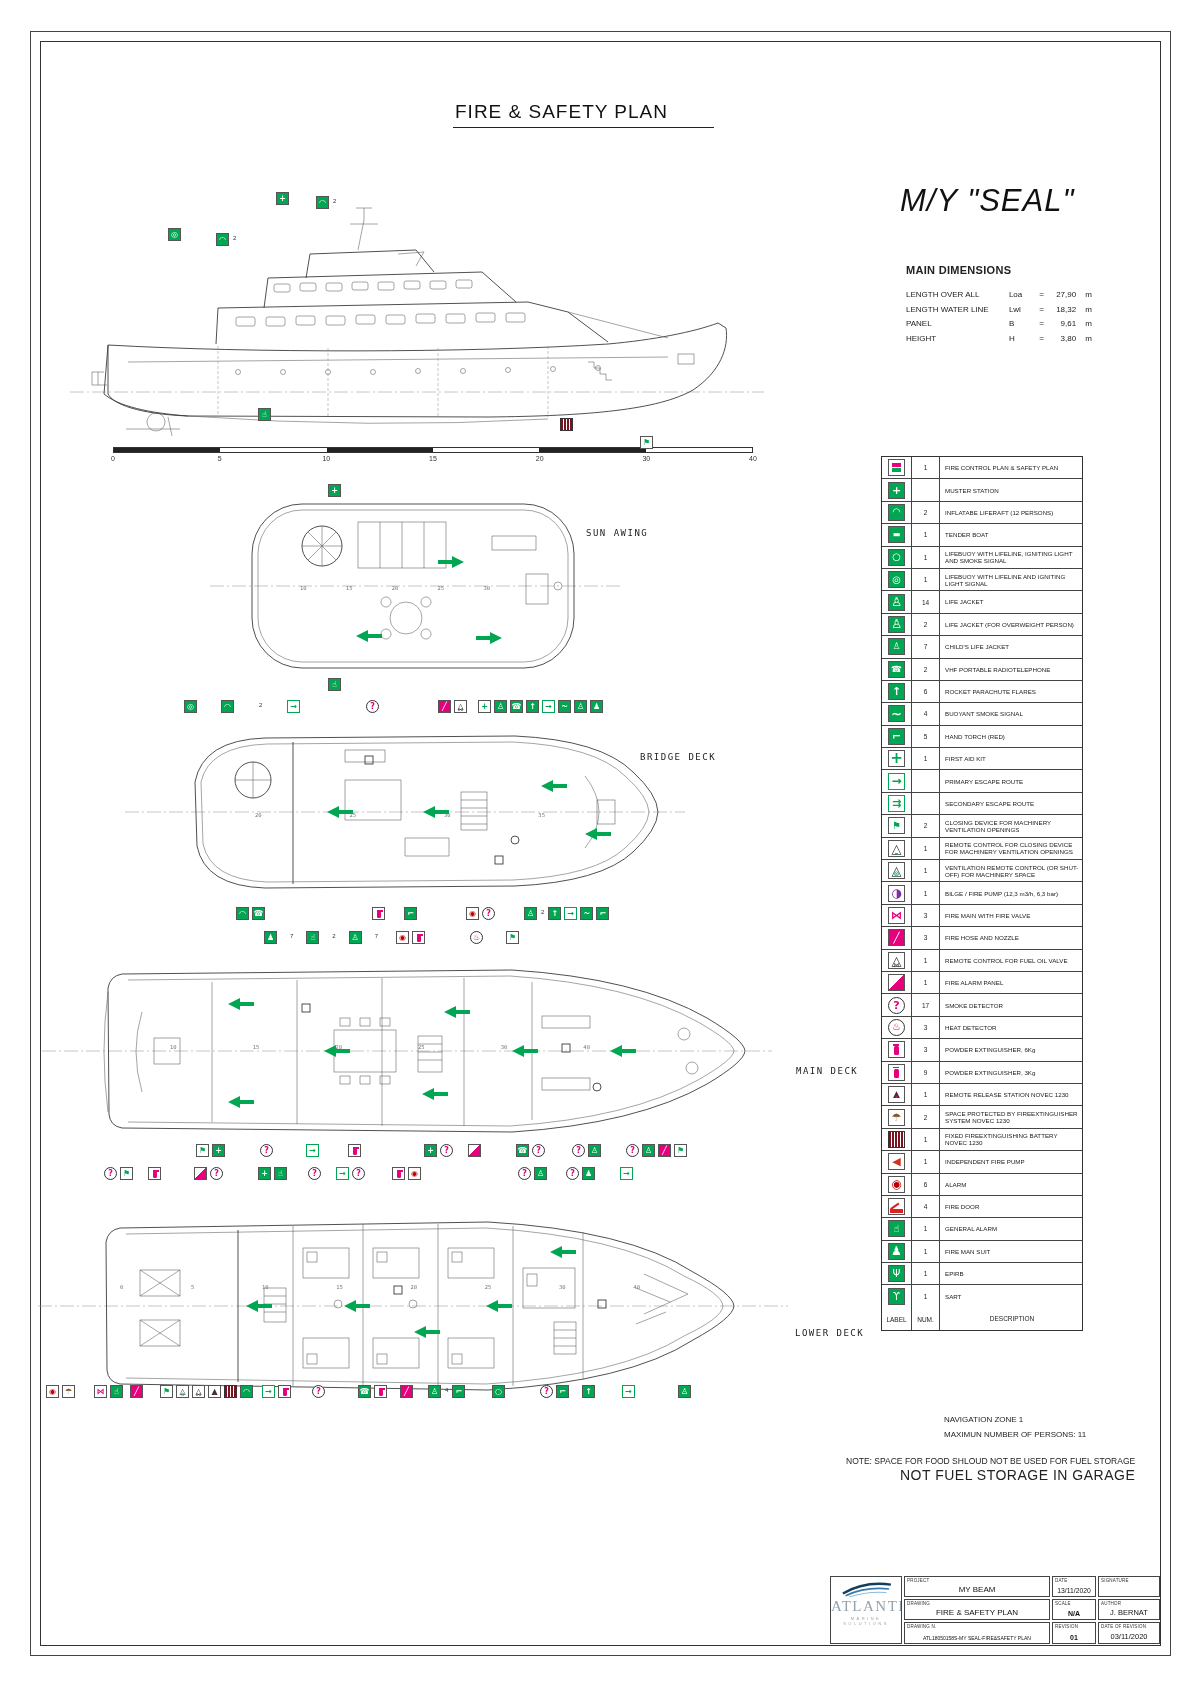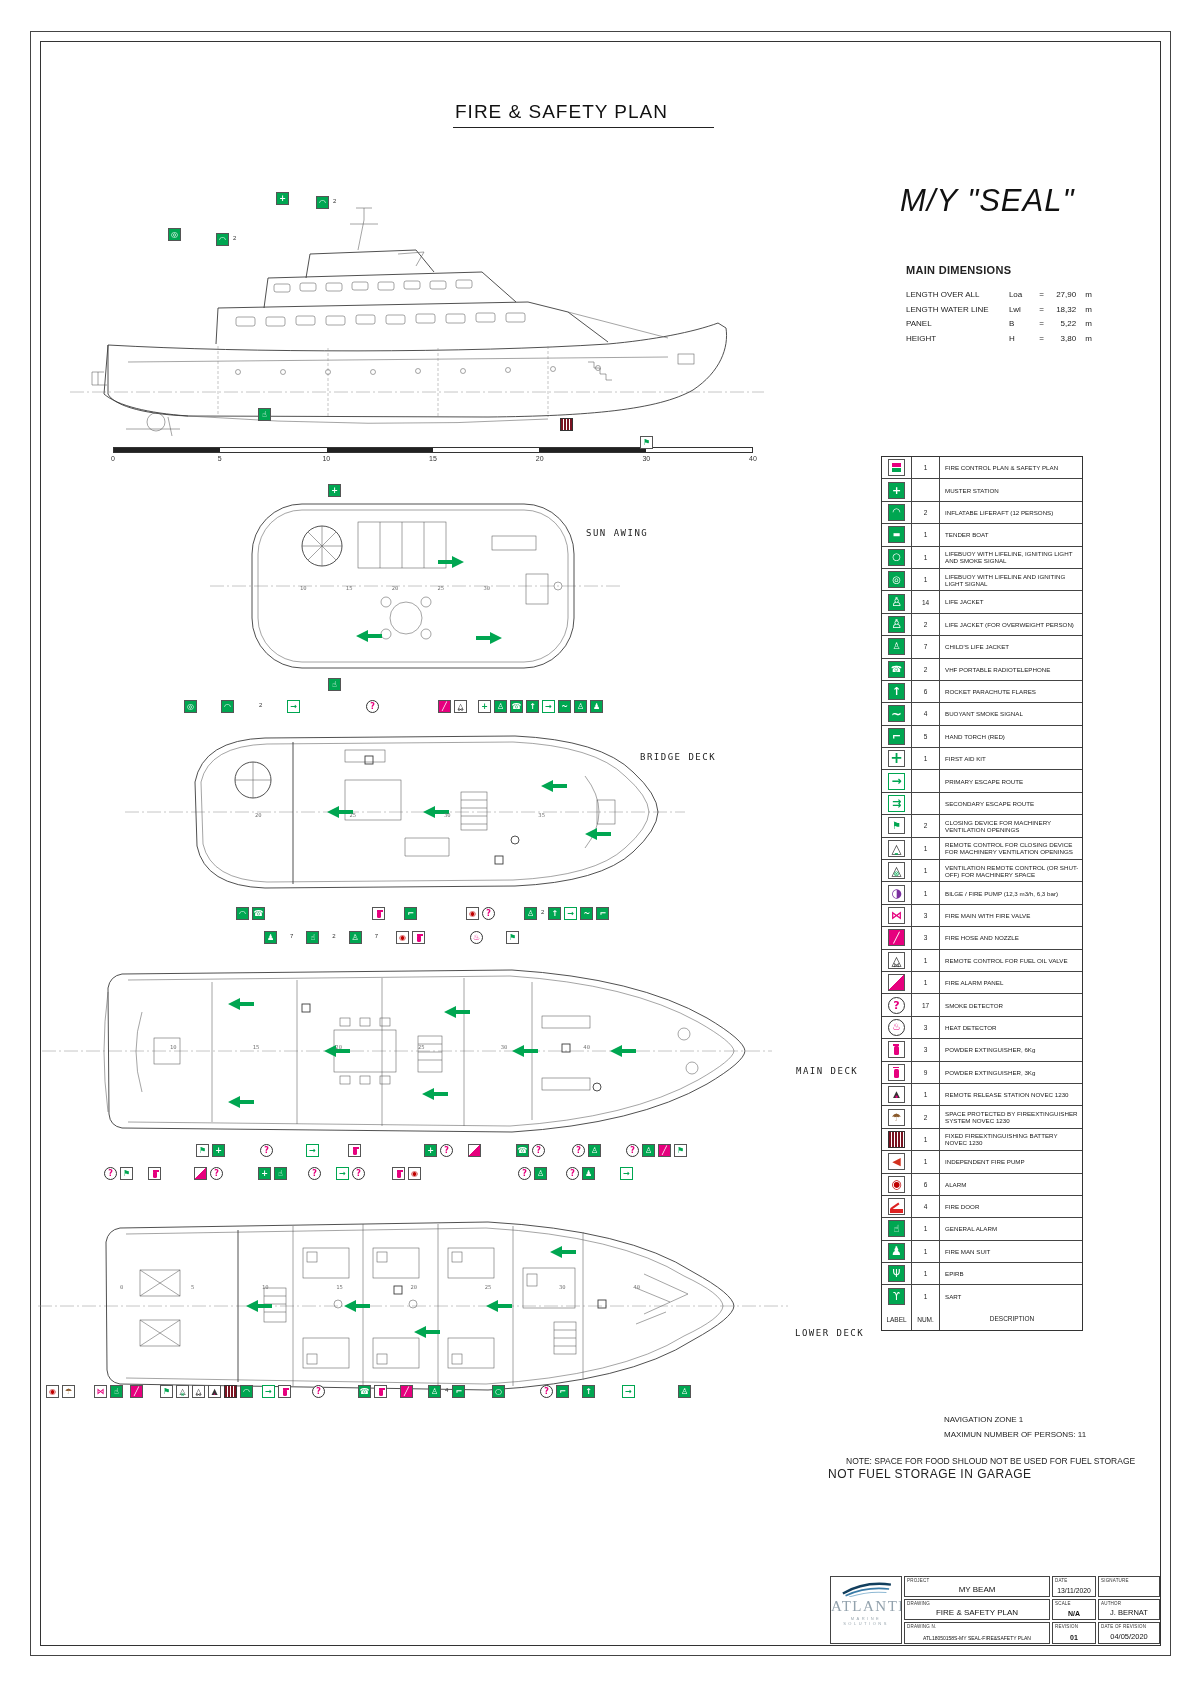--- a/index.html
+++ b/index.html
@@ -108,21 +108,21 @@
       <span class="dim-label">LENGTH WATER LINE</span>
       <span class="dim-sym">Lwl</span>
       <span class="dim-eq">=</span>
       <span class="dim-val">18,32</span>
       <span class="dim-unit">m</span>
     </div>
     <div class="dim-row">
       <span class="dim-label">PANEL</span>
       <span class="dim-sym">B</span>
       <span class="dim-eq">=</span>
-      <span class="dim-val">5,22</span>
+      <span class="dim-val">9,61</span>
       <span class="dim-unit">m</span>
     </div>
     <div class="dim-row">
       <span class="dim-label">HEIGHT</span>
       <span class="dim-sym">H</span>
       <span class="dim-eq">=</span>
       <span class="dim-val">3,80</span>
       <span class="dim-unit">m</span>
     </div>
   </div>
@@ -665,21 +665,21 @@
     <div class="lrow lhdr">
       <div class="lcell">LABEL</div>
       <div class="ncell">NUM.</div>
       <div class="dcell">DESCRIPTION</div>
     </div>
   </div>
 
   <div class="note" style="left:944px;top:1415px">NAVIGATION ZONE 1</div>
   <div class="note" style="left:944px;top:1430px">MAXIMUN NUMBER OF PERSONS: 11</div>
   <div class="note" style="left:846px;top:1456px;font-size:8.5px">NOTE: SPACE FOR FOOD SHLOUD NOT BE USED FOR FUEL STORAGE</div>
-  <div class="note" style="left:828px;top:1467px;font-size:12px;letter-spacing:.5px">NOT FUEL STORAGE IN GARAGE</div>
+  <div class="note" style="left:900px;top:1467px;font-size:14px;letter-spacing:.5px">NOT FUEL STORAGE IN GARAGE</div>
 
   <div id="tblock">
     <div class="tb-cell" style="left:0;top:0;width:72px;height:68px">
       <div style="text-align:center;padding-top:4px">
         <svg width="54" height="16" viewBox="0 0 60 18">
           <path d="M4,14 Q28,0 58,4" stroke="#123f5e" stroke-width="2.6" fill="none"></path>
           <path d="M7,16.5 Q30,6 56,9" stroke="#3a7ca8" stroke-width="1.8" fill="none"></path>
           <path d="M11,18 Q33,11 53,13" stroke="#8fb9d4" stroke-width="1.2" fill="none"></path>
         </svg>
         <div class="logo-word">ATLANTE</div>
@@ -713,21 +713,21 @@
     <div class="tb-cell" style="left:268px;top:0;width:62px;height:21px">
       <span class="tb-label">SIGNATURE</span>
       <span class="tb-val"></span>
     </div>
     <div class="tb-cell" style="left:268px;top:23px;width:62px;height:21px">
       <span class="tb-label">AUTHOR</span>
       <span class="tb-val" style="font-size:7.5px">J. BERNAT</span>
     </div>
     <div class="tb-cell" style="left:268px;top:46px;width:62px;height:22px">
       <span class="tb-label">DATE OF REVISION</span>
-      <span class="tb-val" style="font-size:7.5px">04/05/2020</span>
+      <span class="tb-val" style="font-size:7.5px">03/11/2020</span>
     </div>
   </div>
 <div class="strip" style="left: 276px; top: 192px; gap: 3px;">
       <span class="pic spic" style="background: rgb(0, 166, 81);">
         <span class="glyph" style="color: rgb(255, 255, 255); font-size: 11px; font-weight: 700;">+</span>
       </span>
     </div>
     <div class="strip" style="left: 316px; top: 196px; gap: 3px;">
       <span class="pic spic" style="background: rgb(0, 166, 81);">
         <span class="glyph" style="color: rgb(255, 255, 255); font-size: 10px;">◠</span>

